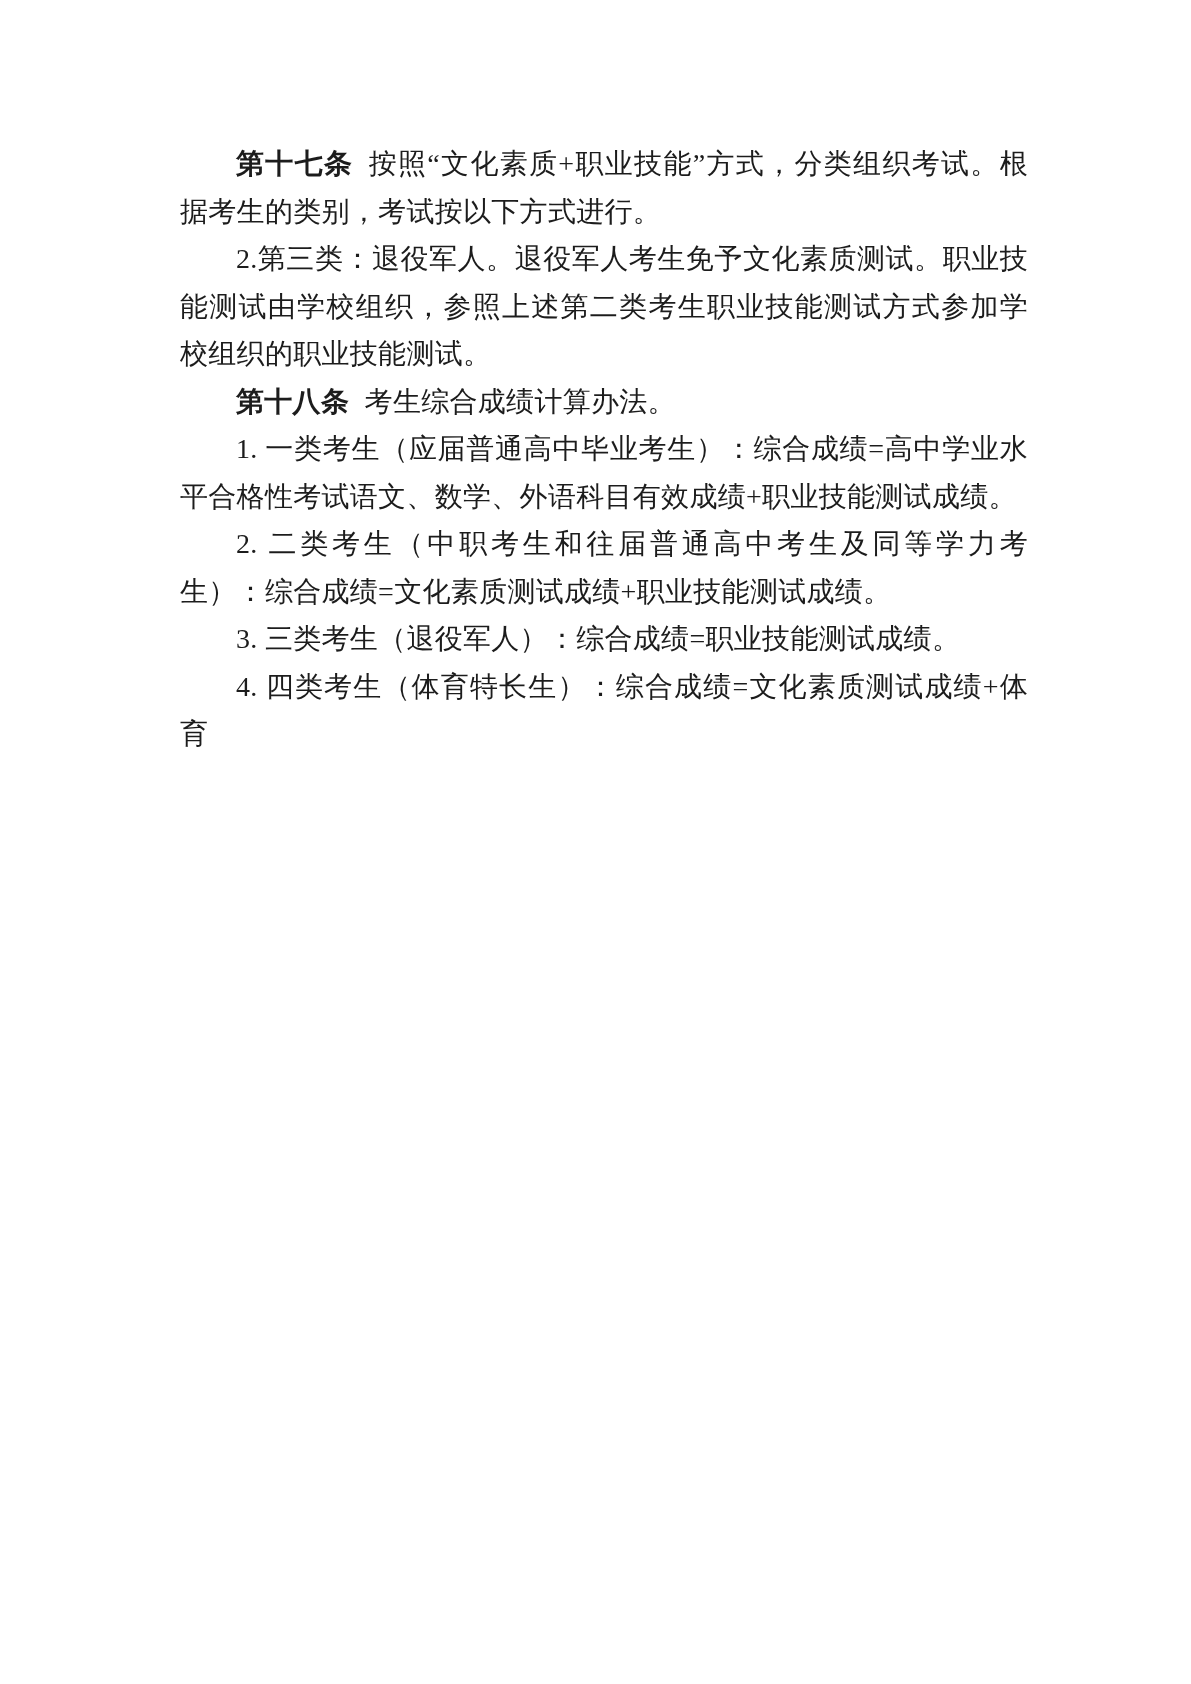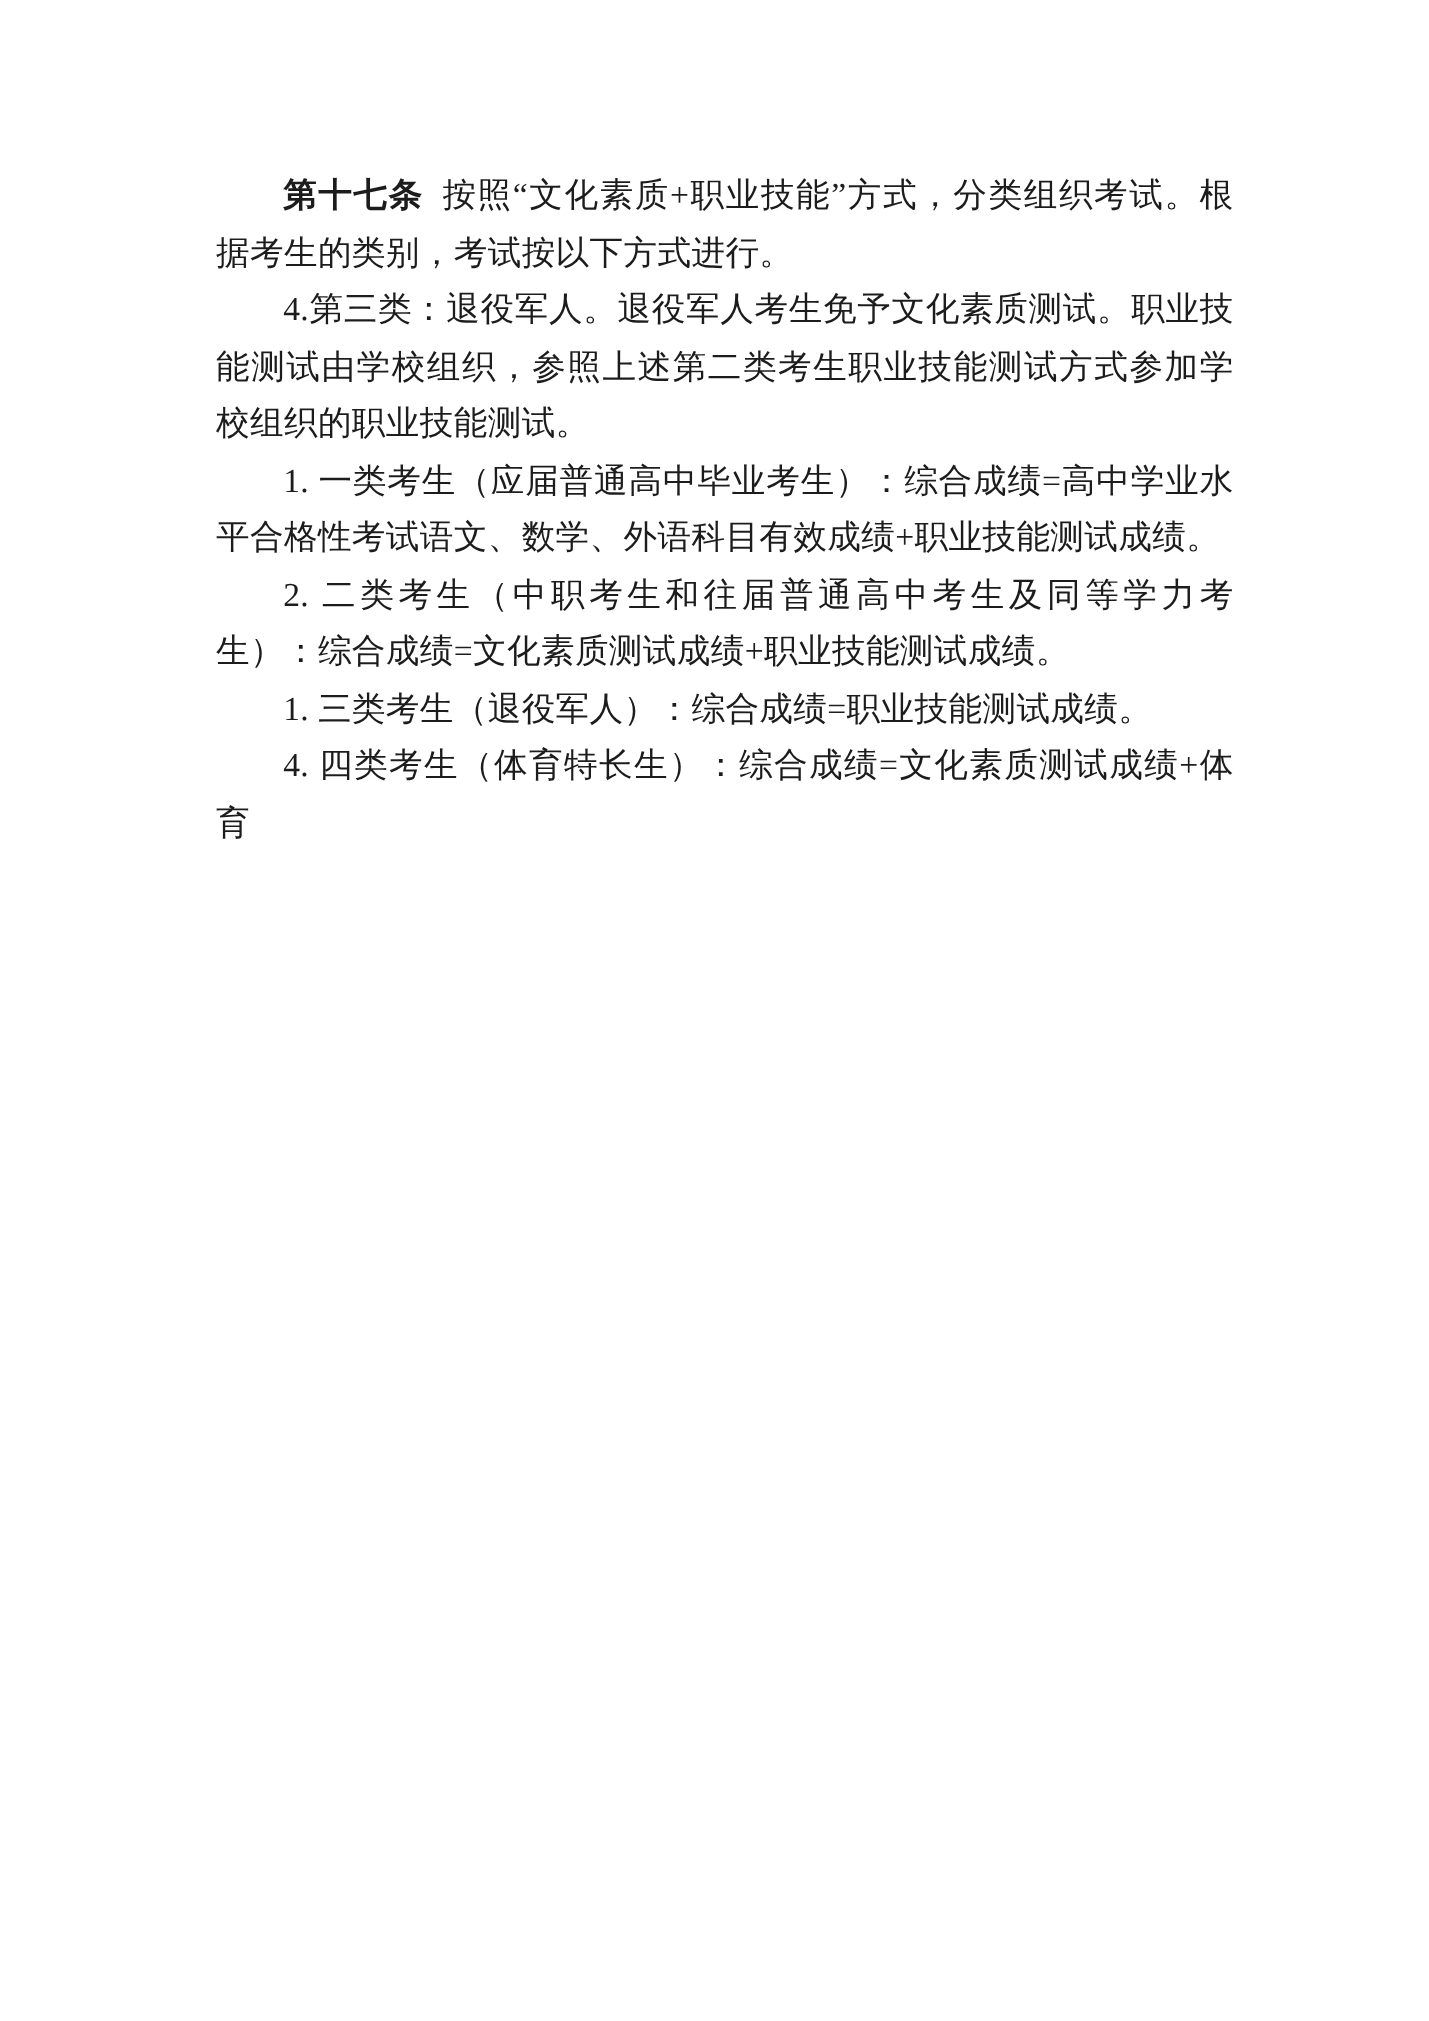--- a/index.html
+++ b/index.html
@@ -50,29 +50,30 @@
 </head>
 <body>
 
 <div class="page">
   <main class="content">
 
     <p class="para"><span class="article-label">第十七条</span><span>按照“文化素质+职业技能”方式，分类组织考试。根据考生的类别，考试按以下方式进行。</span></p>
 
 
 
-    <p class="para">4.第三类：退役军人。退役军人考生免予文化素质测试。职业技能测试由学校组织，参照上述第二类考生职业技能测试方式参加学校组织的职业技能测试。</p>
+    <p class="para">2.第三类：退役军人。退役军人考生免予文化素质测试。职业技能测试由学校组织，参照上述第二类考生职业技能测试方式参加学校组织的职业技能测试。</p>
 
 
+    <p class="para"><span class="article-label">第十八条</span><span>考生综合成绩计算办法。</span></p>
 
     <p class="para">1. 一类考生（应届普通高中毕业考生）：综合成绩=高中学业水平合格性考试语文、数学、外语科目有效成绩+职业技能测试成绩。</p>
 
     <p class="para">2. 二类考生（中职考生和往届普通高中考生及同等学力考生）：综合成绩=文化素质测试成绩+职业技能测试成绩。</p>
 
-    <p class="para">1. 三类考生（退役军人）：综合成绩=职业技能测试成绩。</p>
+    <p class="para">3. 三类考生（退役军人）：综合成绩=职业技能测试成绩。</p>
 
     <p class="para">4. 四类考生（体育特长生）：综合成绩=文化素质测试成绩+体育</p>
 
   </main>
 
   <footer class="page-footer">
     <span class="page-number">5</span>
   </footer>
 </div>
 

